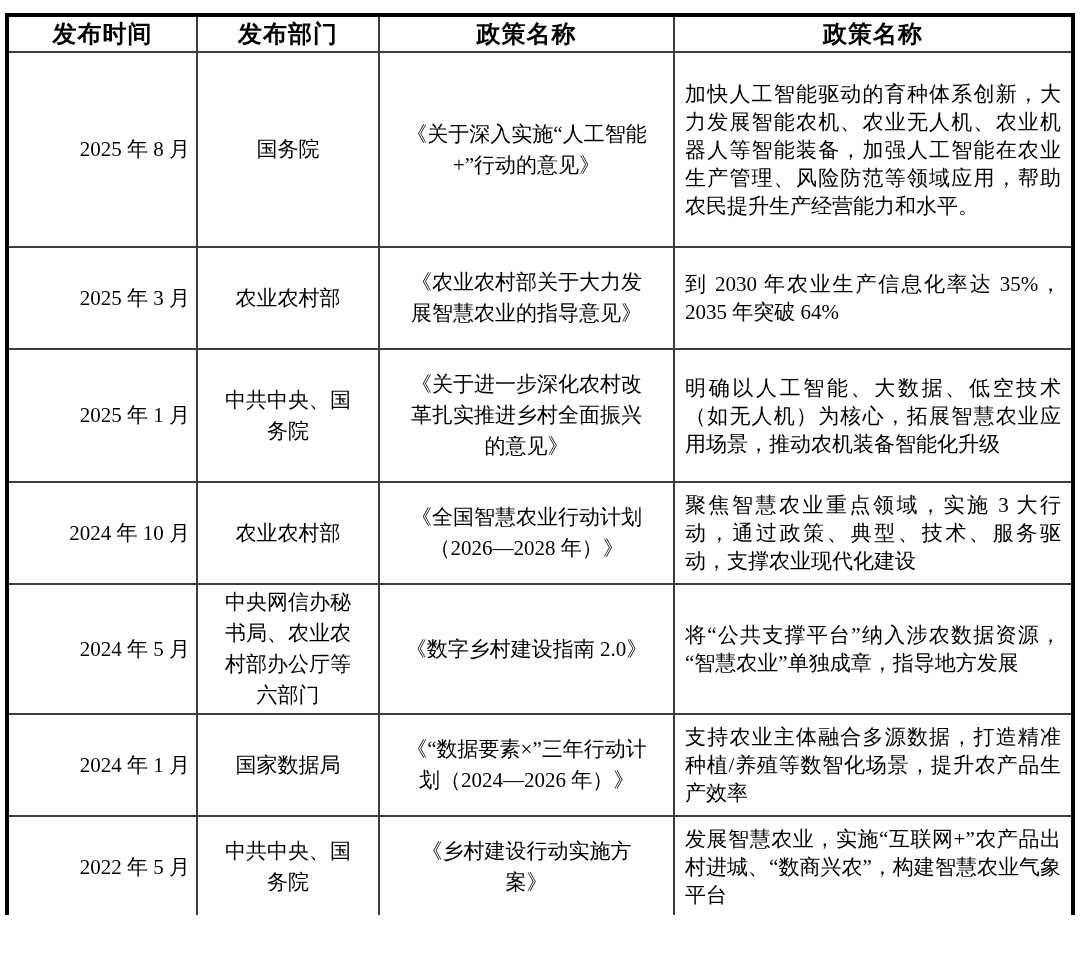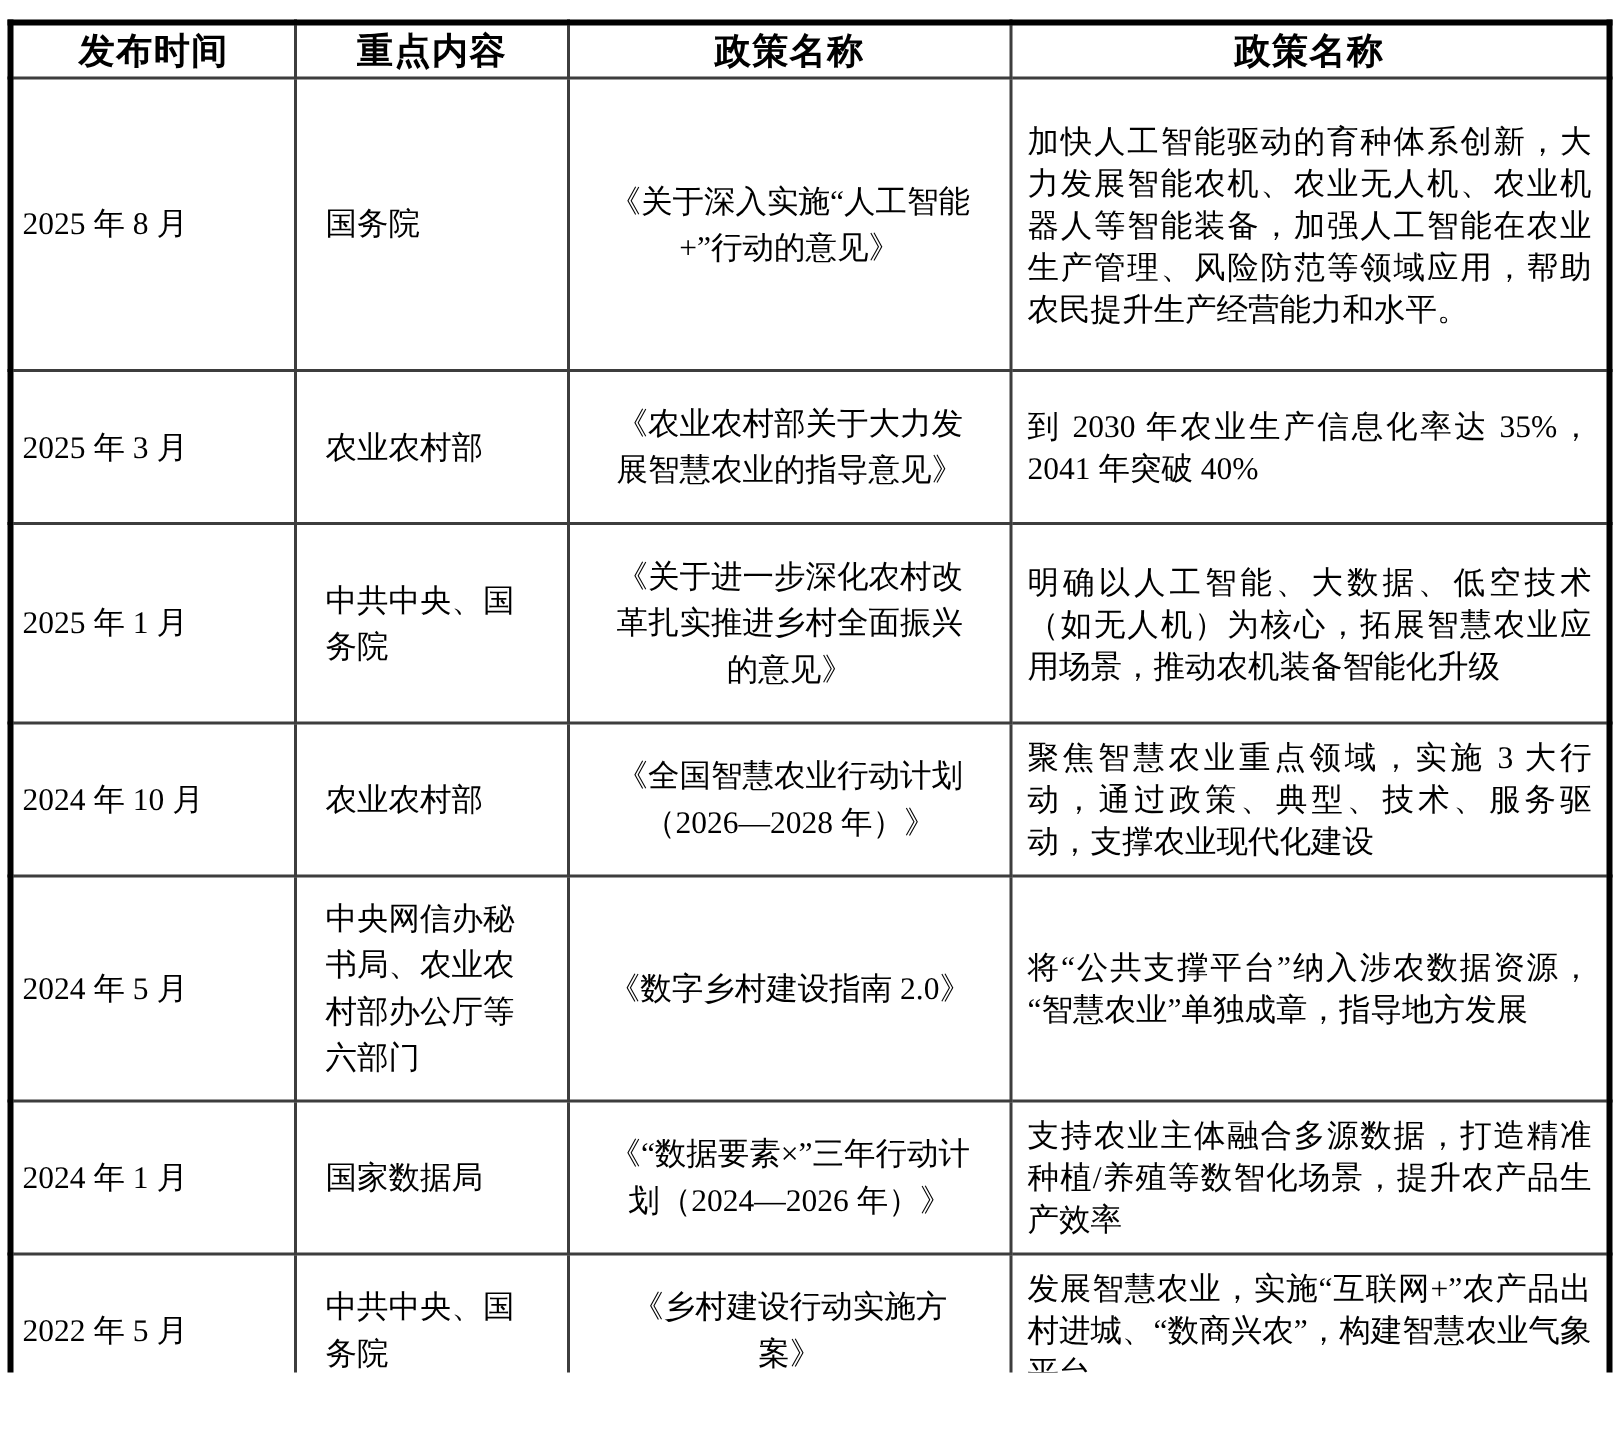--- a/index.html
+++ b/index.html
@@ -40,25 +40,26 @@
     font-size: 24px;
     text-align: center;
     padding: 1px 4px;
     letter-spacing: 1px;
   }
   td {
     font-size: 21px;
     line-height: 31px;
   }
   td.c-time {
-    text-align: left;
+    text-align: right;
     padding: 18px 6px;
   }
   td.c-dept {
-    padding: 12px 19px;
+    text-align: center;
+    padding: 2px 19px;
   }
   td.c-policy {
     text-align: center;
     padding: 19px 24px;
   }
   td.c-content {
     text-align: justify;
     text-justify: inter-character;
     padding: 2px 10px;
     line-height: 28px;
@@ -79,37 +80,37 @@
   <table class="policy-table">
     <colgroup>
       <col class="c1">
         <col class="c2">
         <col class="c3">
         <col class="c4">
     </colgroup>
     <thead>
       <tr>
         <th>发布时间</th>
-        <th>重点内容</th>
+        <th>发布部门</th>
         <th>政策名称</th>
         <th>政策名称</th>
       </tr>
     </thead>
     <tbody>
       <tr>
         <td class="c-time">2025 年 8 月</td>
         <td class="c-dept">国务院</td>
         <td class="c-policy">《关于深入实施“人工智能+”行动的意见》</td>
         <td class="c-content">加快人工智能驱动的育种体系创新，大力发展智能农机、农业无人机、农业机器人等智能装备，加强人工智能在农业生产管理、风险防范等领域应用，帮助农民提升生产经营能力和水平。</td>
       </tr>
       <tr>
         <td class="c-time">2025 年 3 月</td>
         <td class="c-dept">农业农村部</td>
         <td class="c-policy">《农业农村部关于大力发展智慧农业的指导意见》</td>
-        <td class="c-content">到 2030 年农业生产信息化率达 35%，2041 年突破 40%</td>
+        <td class="c-content">到 2030 年农业生产信息化率达 35%，2035 年突破 64%</td>
       </tr>
       <tr>
         <td class="c-time">2025 年 1 月</td>
         <td class="c-dept">中共中央、国务院</td>
         <td class="c-policy">《关于进一步深化农村改革扎实推进乡村全面振兴的意见》</td>
         <td class="c-content">明确以人工智能、大数据、低空技术（如无人机）为核心，拓展智慧农业应用场景，推动农机装备智能化升级</td>
       </tr>
       <tr>
         <td class="c-time">2024 年 10 月</td>
         <td class="c-dept">农业农村部</td>

